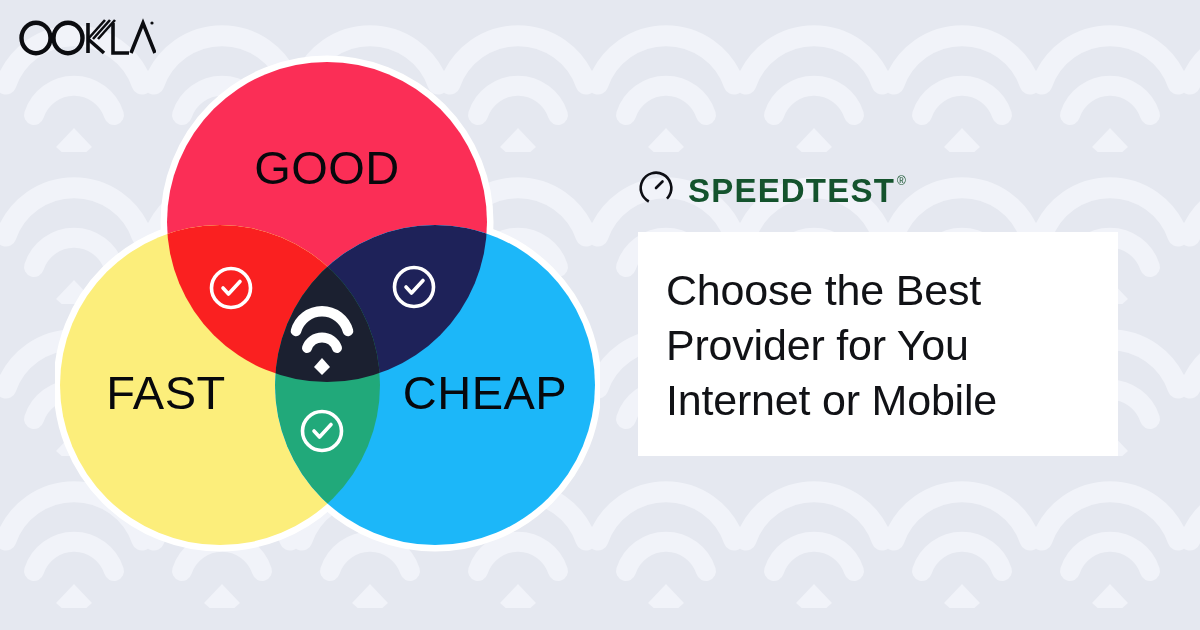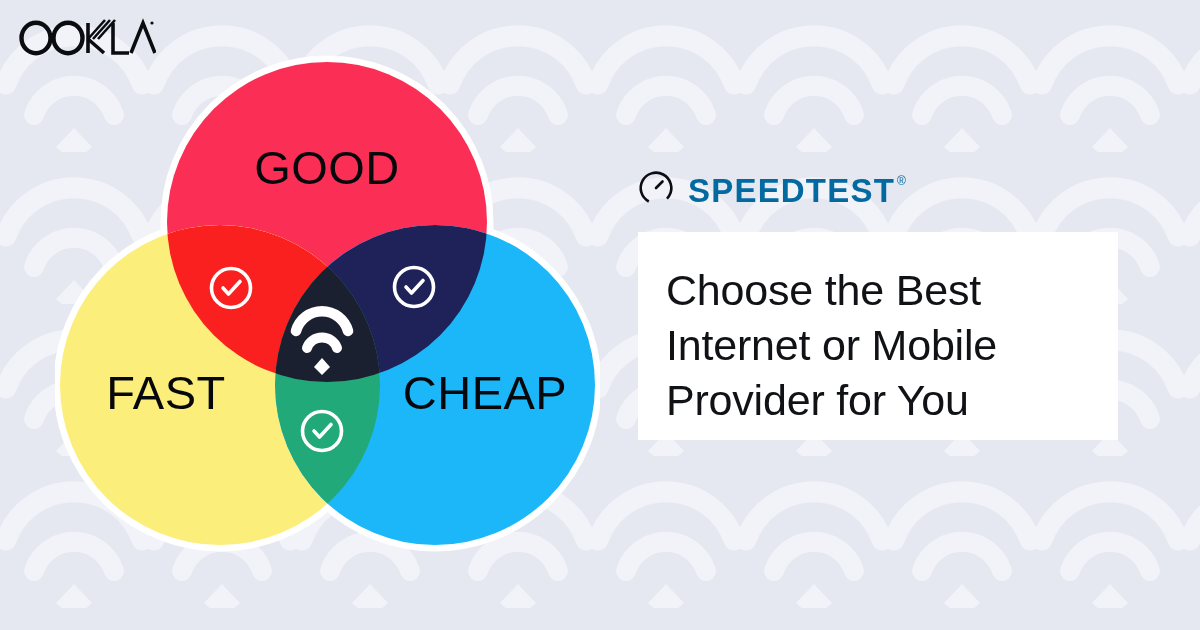--- a/index.html
+++ b/index.html
@@ -45,33 +45,33 @@
     position:absolute; left:638px; top:168px;
     width:480px; z-index:4;
   }
   #speedtest-logo {
     display:flex; align-items:center; gap:14px;
     height:44px; margin-bottom:20px;
   }
   #speedtest-logo .gauge { flex:0 0 auto; }
   #speedtest-wordmark {
     font-size:33px; font-weight:bold;
-    letter-spacing:1.2px; color:#0369a1;
+    letter-spacing:1.2px; color:#14532d;
     line-height:1;
     display:flex; align-items:flex-start;justify-content:flex-end;
   }
   #speedtest-wordmark .reg {
     font-size:12px; font-weight:normal;
     margin-left:2px; margin-top:1px;
   }
 
   #headline-box {
     background:#ffffff;
     width:480px;
-    padding:31px 28px 12px 28px;
+    padding:31px 28px 28px 28px;
   }
   .headline-line {
     font-size:43px;
     line-height:1.28;
     color:#111216;
     font-weight:400;
     letter-spacing:-0.2px;
     white-space:nowrap;
   }
 </style>
@@ -199,17 +199,17 @@
       </svg>
     </span>
     <span id="speedtest-wordmark">
       <span>SPEEDTEST</span>
       <span class="reg">®</span>
     </span>
   </div>
 
   <div id="headline-box">
     <div class="headline-line">Choose the Best</div>
+    <div class="headline-line">Provider for You</div>
     <div class="headline-line">Internet or Mobile</div>
-    <div class="headline-line">Provider for You</div>
   </div>
 
 </div>
 
 </body></html>

